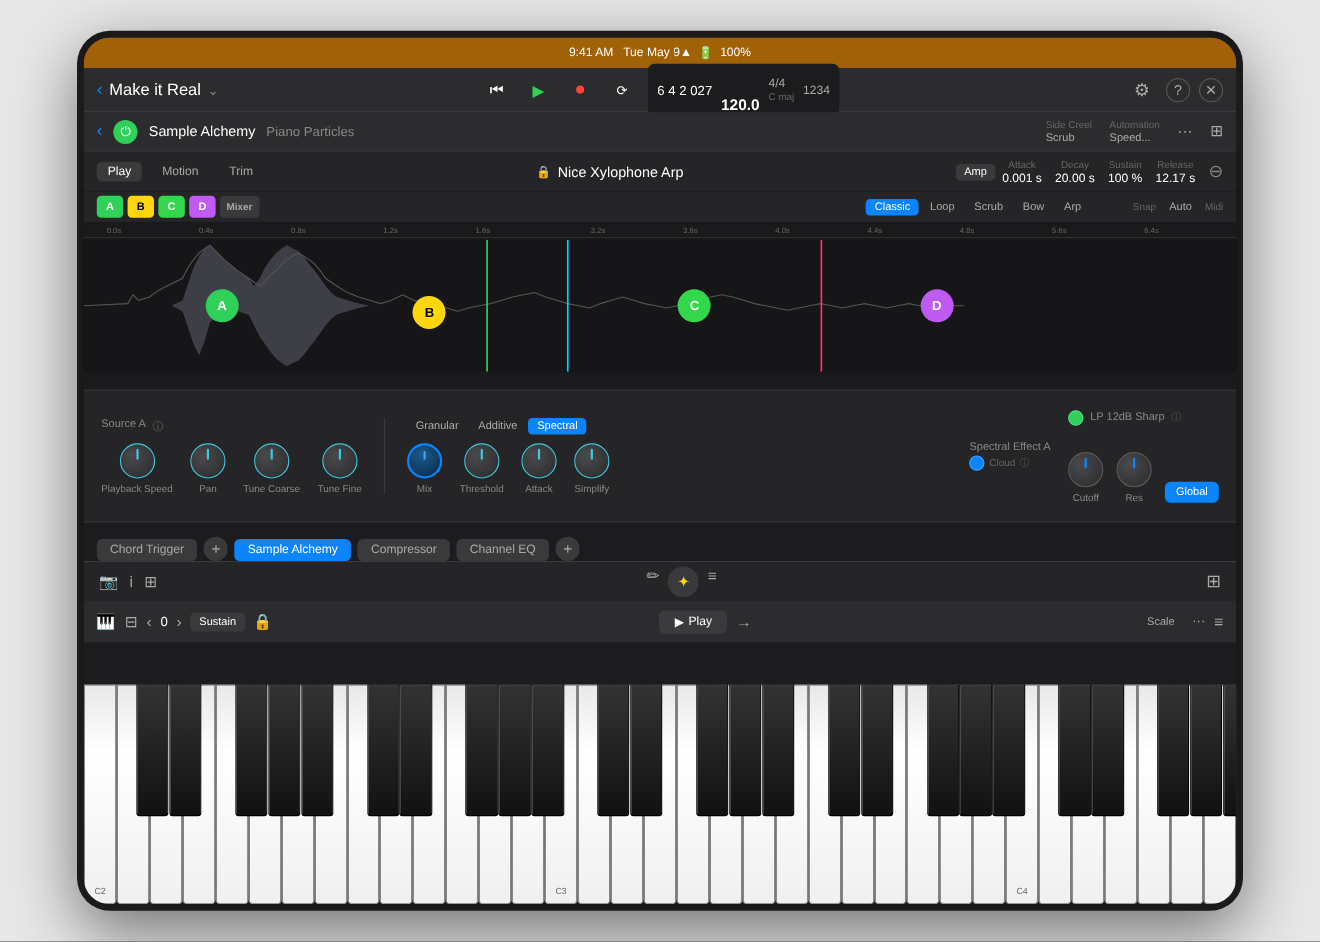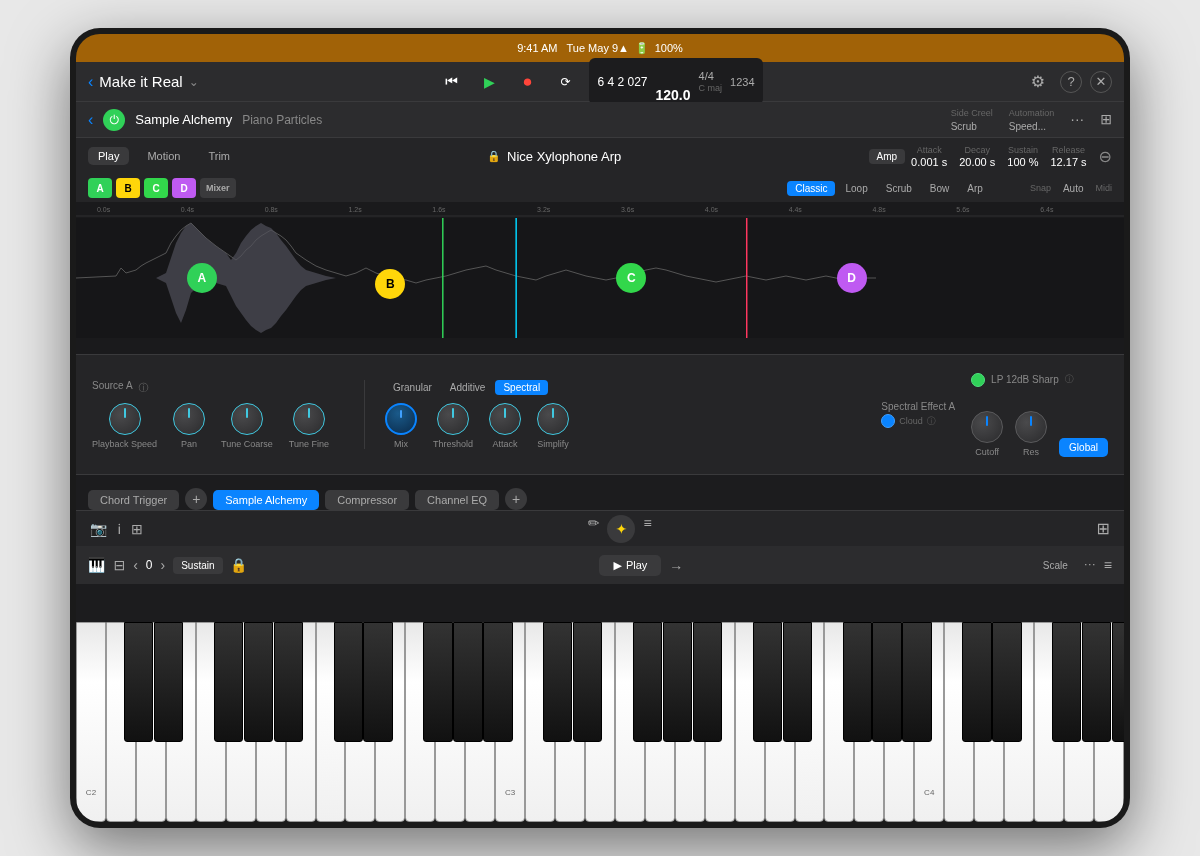--- a/index.html
+++ b/index.html
@@ -245,21 +245,21 @@
       padding: 8px 16px;
       gap: 0;
       flex-shrink: 0;
       border-top: 1px solid #3a3a3c;
     }
 
     .source-section {
       display: flex;
       flex-direction: column;
       gap: 8px;
-      padding-right: 35px;
+      padding-right: 20px;
       border-right: 1px solid #3a3a3c;
       margin-right: 20px;
     }
     .source-label { font-size: 10px; color: #888; margin-bottom: 4px; }
 
     .knobs-row {
       display: flex;
       gap: 16px;
       align-items: flex-end;
     }
@@ -402,21 +402,21 @@
       height: 100%;
       background: linear-gradient(to bottom, #e8e8e8 0%, #fff 30%, #f0f0f0 100%);
       border: 1px solid #999;
       border-radius: 0 0 4px 4px;
       cursor: pointer;
       position: relative;
       min-width: 0;
     }
     .key-label {
       position: absolute;
-      bottom: 24px;
+      bottom: 6px;
       left: 50%;
       transform: translateX(-50%);
       font-size: 8px;
       color: #666;
     }
     .black-keys-layer {
       position: absolute;
       top: 0; left: 0; right: 0;
       height: 60%;
       pointer-events: none;

